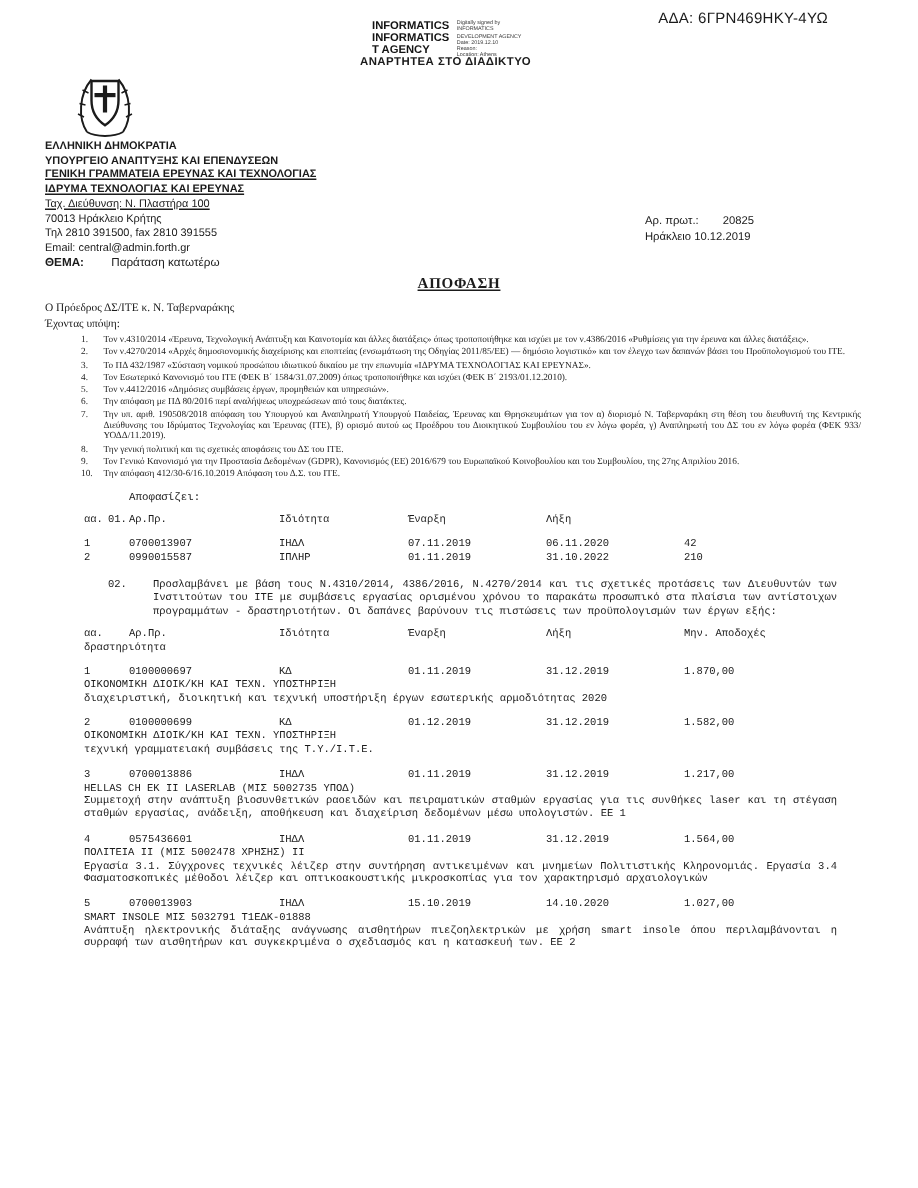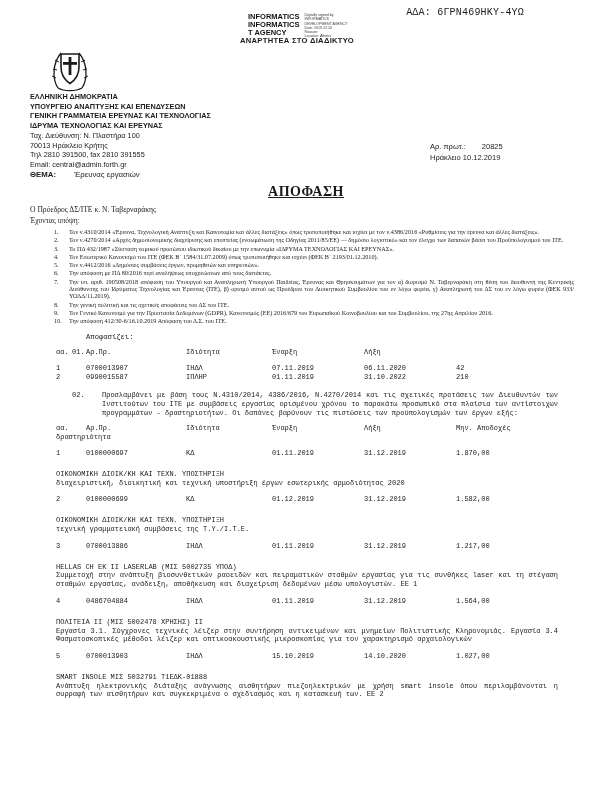--- a/index.html
+++ b/index.html
@@ -1,61 +1,61 @@
 <!DOCTYPE html>
 <html><head>
 <meta charset="utf-8">
 <style>
   html,body{margin:0;padding:0}
   body{background:#9a9a9a;font-family:"Liberation Serif",serif}
   .page{width:612px;height:792px;background:#ffffff;margin:0 auto;position:relative;color:#1b1b1b;overflow:hidden}
 
-  .ada{position:absolute;top:7px;right:88px;font-size:10px;font-family:Liberation Mono, monospace;letter-spacing:.2px}
+  .ada{position:absolute;top:7px;right:60px;font-size:10px;font-family:Liberation Sans, sans-serif;letter-spacing:.2px}
 
   .stamp{position:absolute;top:13px;left:248px;display:flex;gap:5px;align-items:flex-start}
   .stamp-agency{font-family:"Liberation Sans",sans-serif;font-weight:bold;font-size:7.5px;line-height:8px;color:#141414}
   .stamp-details{font-family:"Liberation Sans",sans-serif;font-size:3.6px;line-height:4.3px;color:#3a3a3a;width:66px}
   .posted{position:absolute;top:36px;left:240px;font-family:"Liberation Sans",sans-serif;font-weight:bold;font-size:7.6px;letter-spacing:.3px}
 
   .emblem{position:absolute;left:50px;top:48px}
 
   .letterhead{position:absolute;left:30px;top:92px;font-family:"Liberation Sans",sans-serif;font-size:7.3px;line-height:9.7px}
   .lh-b{font-weight:bold}
-  .lh-u{}
+  .lh-u{text-decoration:underline}
   .email{color:#1b1b1b;text-decoration:none}
 
   .refblock{position:absolute;left:430px;top:142px;font-family:"Liberation Sans",sans-serif;font-size:7.5px;line-height:10.5px}
   .refblock .num{margin-left:14px}
 
   .subject{position:absolute;left:30px;top:170px;font-family:"Liberation Sans",sans-serif;font-size:7.8px}
   .subject .lbl{font-weight:bold;margin-right:16px}
 
   .body{position:absolute;left:30px;right:30px;top:184px}
-  .title{text-align:center;font-weight:bold;font-size:14px;text-decoration:underline;margin-bottom:5px;letter-spacing:.5px}
+  .title{text-align:center;font-weight:bold;font-size:10px;text-decoration:underline;margin-bottom:5px;letter-spacing:.5px}
   .issuer{font-size:7.6px;margin-bottom:2px}
   .preamble{font-size:7.6px;margin-bottom:3px}
 
   .cons{margin-left:24px;margin-right:8px;font-size:6.2px;line-height:7.3px}
   .cons-item{position:relative;padding-left:15px;text-align:justify;margin-bottom:1px}
   .cons-num{position:absolute;left:0}
 
   .resolves{font-family:Liberation Mono, monospace}
   .resolve-label{margin:8px 0 7px 56px;font-size:7.2px}
   .sec{margin-left:42px;margin-right:24px;position:relative;padding-left:30px;font-size:7px;line-height:8.8px;text-align:justify;margin-bottom:7px}
   .sec-num{position:absolute;left:0}
 
   .t1{margin-left:26px;font-size:7px;line-height:8.8px;margin-bottom:9px}
   .r{display:flex}
   .hgap{height:8px}
   .caa{width:30px}.cap{width:100px}.crole{width:86px}.cstart{width:92px}.cend{width:92px}.cx{flex:1}.cpay{flex:1}
 
   .t2h{margin-left:26px;display:flex;font-size:7px;line-height:8.8px}
   .t2sub{margin-left:26px;font-size:7px;line-height:8.8px;margin-bottom:7px}
   .t2e{margin-left:26px;margin-right:24px;font-size:7px;line-height:8.8px;margin-bottom:8px}
-  .t2e .project{margin-top:12px}
+  .t2e .project{margin-top:0}
   .t2e .desc{text-align:justify}
 </style>
 </head>
 <body>
 
 <div class="page">
 
   <div class="ada">ΑΔΑ: 6ΓΡΝ469ΗΚΥ-4ΥΩ</div>
 
   <div class="stamp">
@@ -103,21 +103,21 @@
   <div class="refblock">
     <div>
       <span>Αρ. πρωτ.:</span>
       <span class="num">20825</span>
     </div>
     <div>Ηράκλειο  10.12.2019</div>
   </div>
 
   <div class="subject">
     <span class="lbl">ΘΕΜΑ:</span>
-    <span>Έρευνας εργασιών</span>
+    <span>Παράταση κατωτέρω</span>
   </div>
 
   <div class="body">
 
     <div class="title">ΑΠΟΦΑΣΗ</div>
     <div class="issuer">Ο Πρόεδρος ΔΣ/ΙΤΕ κ. Ν. Ταβερναράκης</div>
     <div class="preamble">Έχοντας υπόψη:</div>
 
     <div class="cons">
       <div class="cons-item"><span class="cons-num">1.</span><span>Τον ν.4310/2014 «Έρευνα, Τεχνολογική Ανάπτυξη και Καινοτομία και άλλες διατάξεις» όπως τροποποιήθηκε και ισχύει με τον ν.4386/2016 «Ρυθμίσεις για την έρευνα και άλλες διατάξεις».</span></div>
@@ -215,21 +215,21 @@
           <span class="cend">31.12.2019</span>
           <span class="cpay">1.217,00</span>
         </div>
         <div class="project">HELLAS CH ΕΚ ΙΙ LASERLAB (ΜΙΣ 5002735 ΥΠΟΔ)</div>
         <div class="desc">Συμμετοχή στην ανάπτυξη βιοσυνθετικών ραοειδών και πειραματικών σταθμών εργασίας για τις συνθήκες laser και τη στέγαση σταθμών εργασίας, ανάδειξη, αποθήκευση και διαχείριση δεδομένων μέσω υπολογιστών. ΕΕ 1</div>
       </div>
 
       <div class="t2e">
         <div class="r">
           <span class="caa">4</span>
-          <span class="cap">0486704884</span>
+          <span class="cap">0575436601</span>
           <span class="crole">ΙΗΔΛ</span>
           <span class="cstart">01.11.2019</span>
           <span class="cend">31.12.2019</span>
           <span class="cpay">1.564,00</span>
         </div>
         <div class="project">ΠΟΛΙΤΕΙΑ ΙΙ (ΜΙΣ 5002478 ΧΡΗΣΗΣ) ΙΙ</div>
         <div class="desc">Εργασία 3.1. Σύγχρονες τεχνικές λέιζερ στην συντήρηση αντικειμένων και μνημείων Πολιτιστικής Κληρονομιάς. Εργασία 3.4 Φασματοσκοπικές μέθοδοι λέιζερ και οπτικοακουστικής μικροσκοπίας για τον χαρακτηρισμό αρχαιολογικών</div>
       </div>
 
       <div class="t2e">

